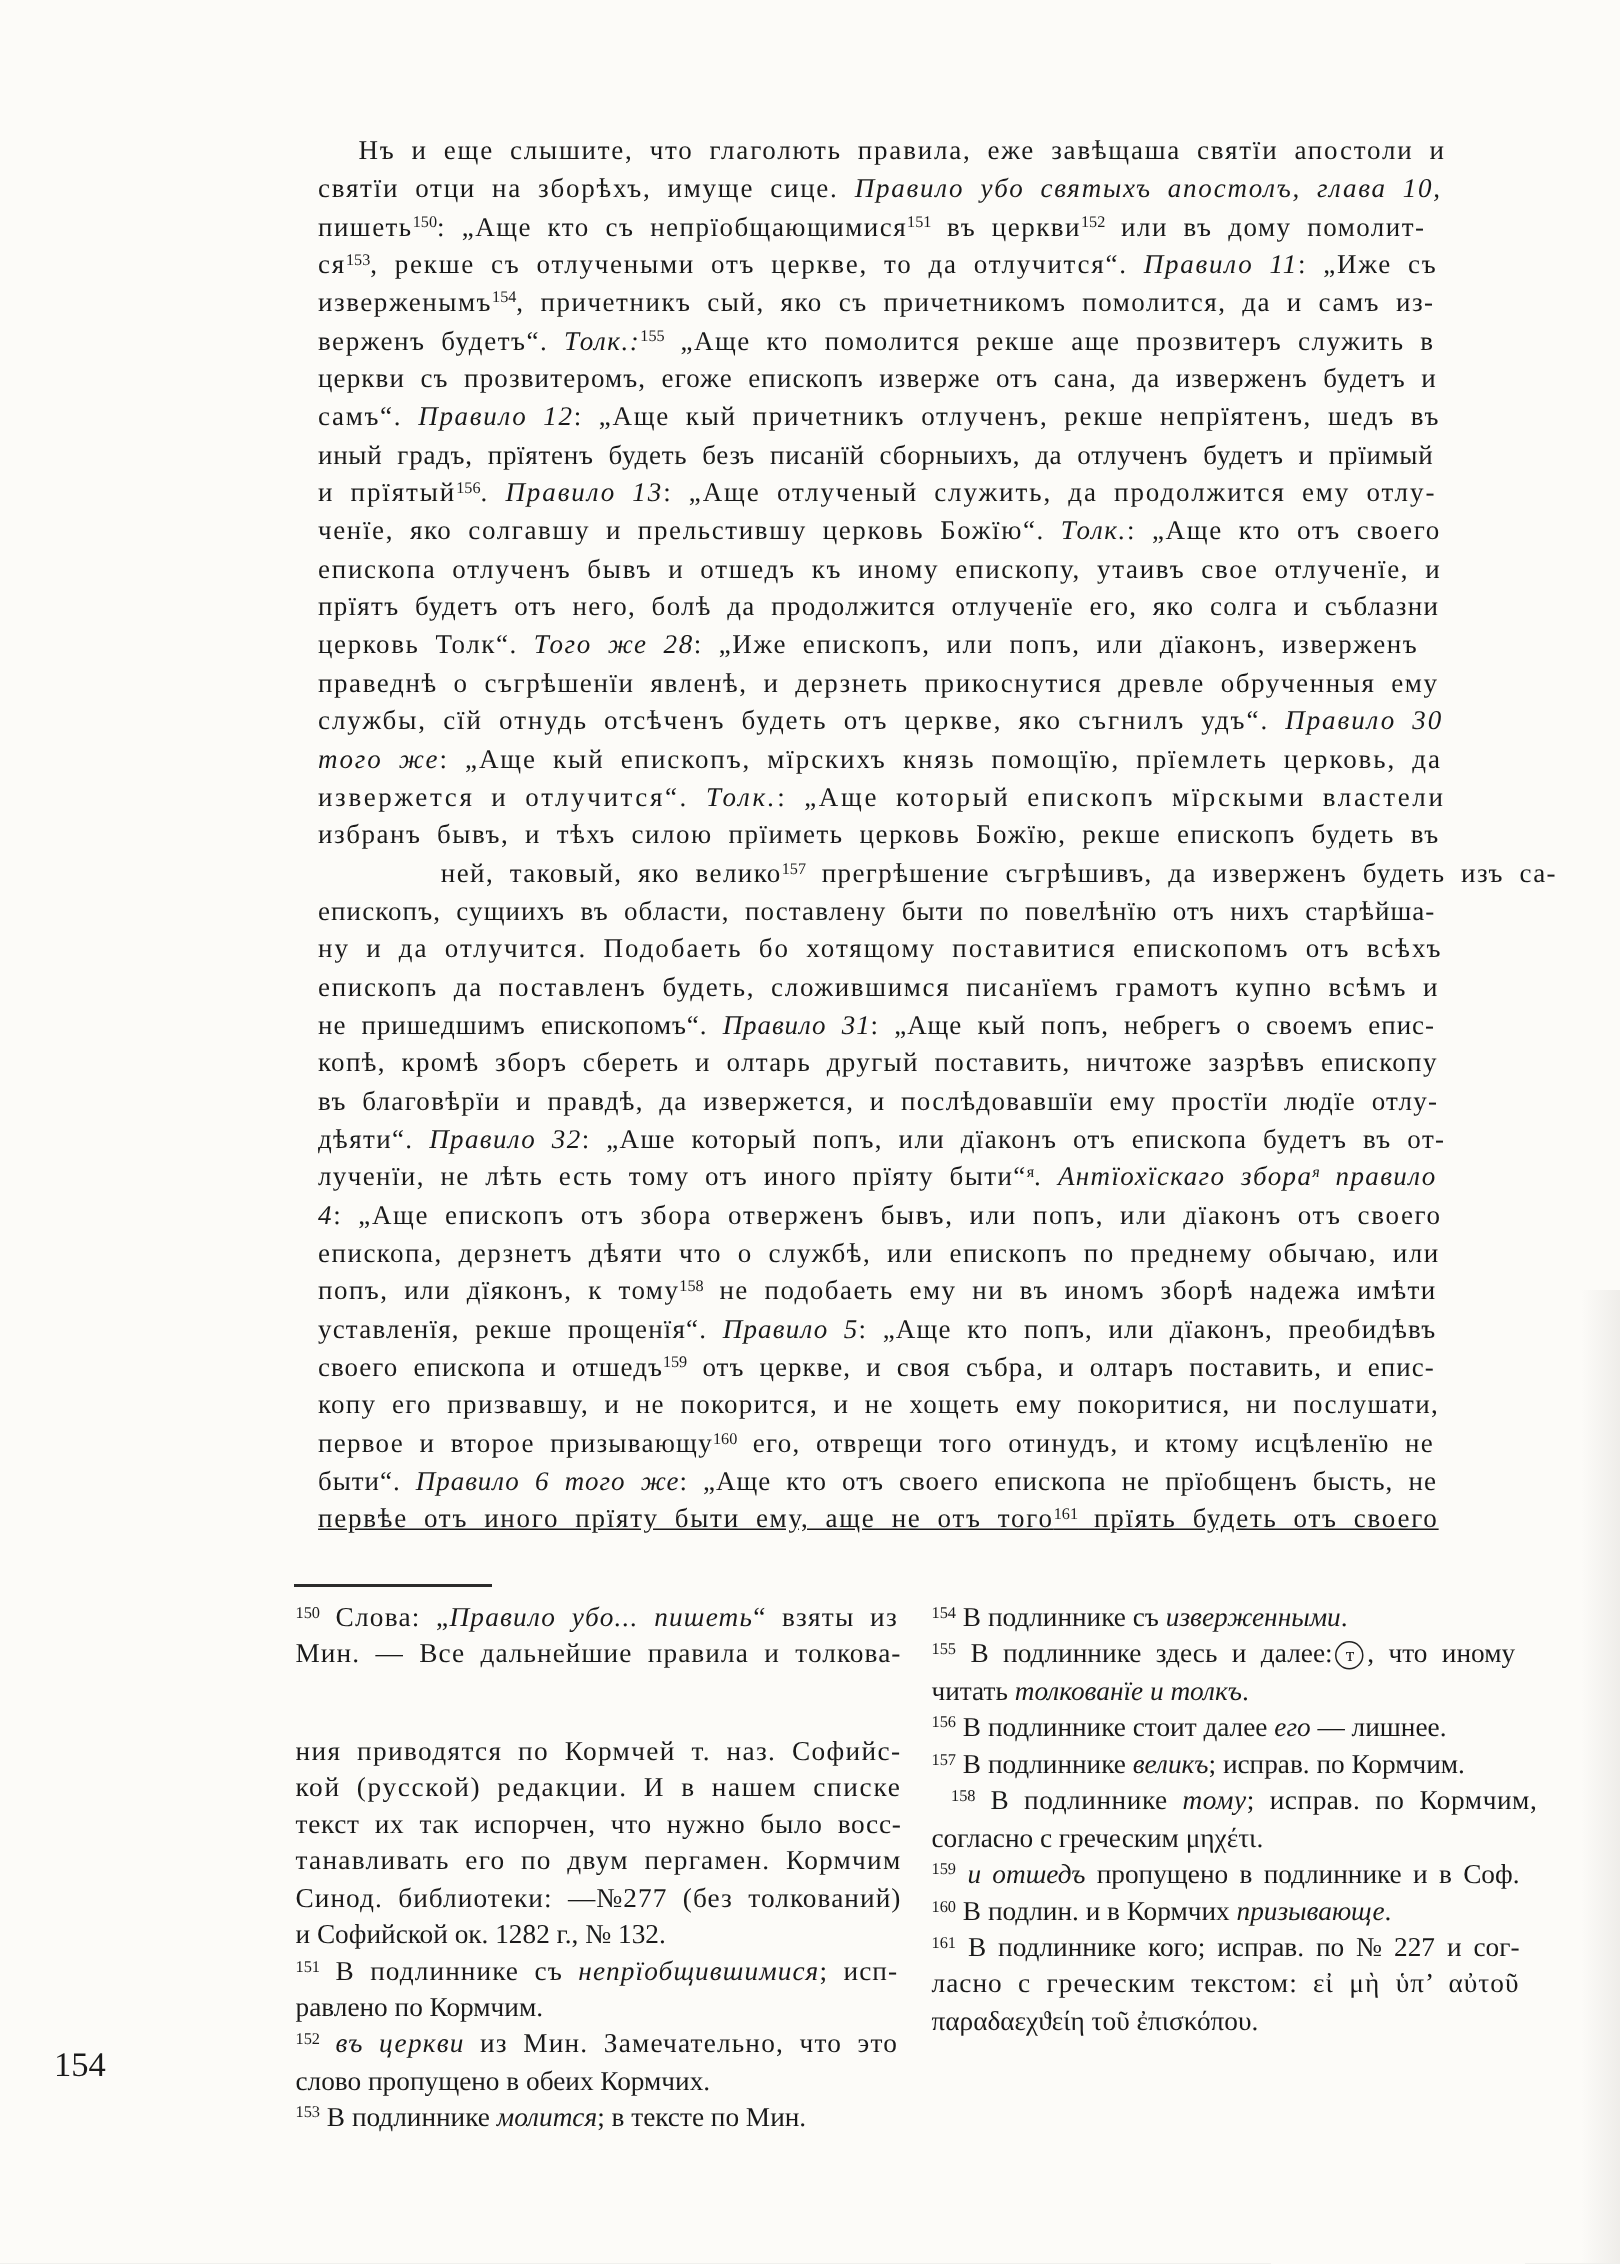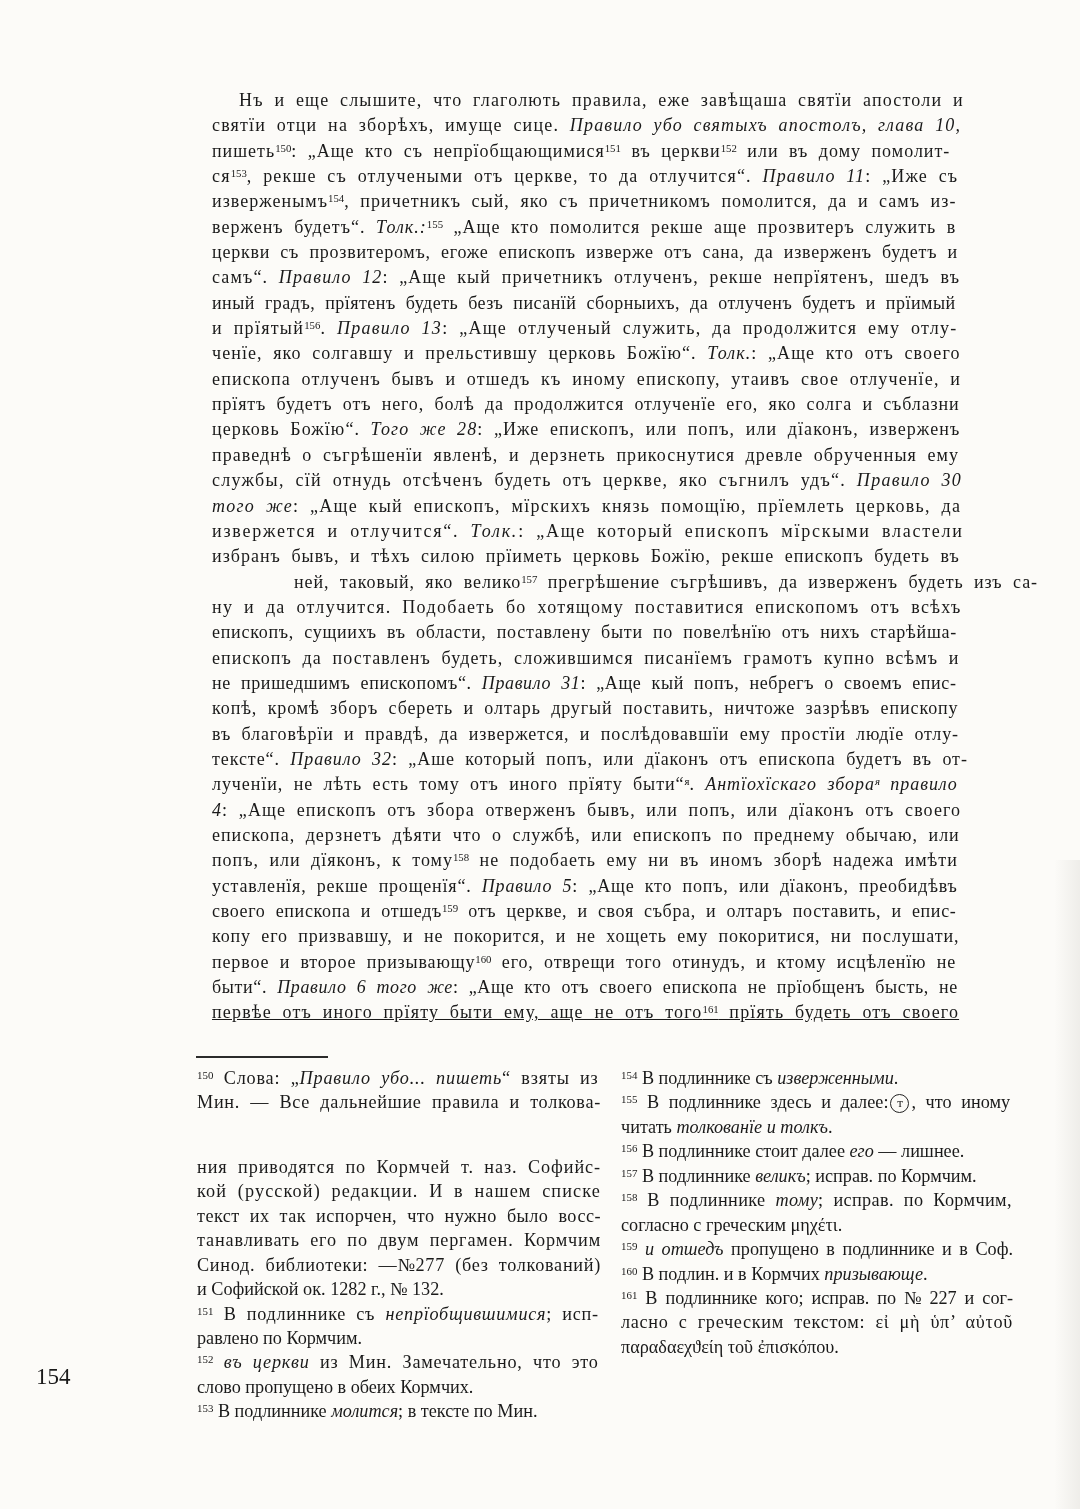--- a/index.html
+++ b/index.html
@@ -40,34 +40,34 @@
       <div class="tline" style="display: block; letter-spacing: 1.176px; word-spacing: 5px;"><span>ся</span><sup>153</sup><span>, рекше съ отлучеными отъ церкве, то да отлучится“. </span><span class="it">Правило 11</span><span>: „Иже съ</span></div>
       <div class="tline" style="display: block; letter-spacing: 1.026px; word-spacing: 5px;"><span>изверженымъ</span><sup>154</sup><span>, причетникъ сый, яко съ причетникомъ помолится, да и самъ из-</span></div>
       <div class="tline" style="display: block; letter-spacing: 1.022px; word-spacing: 5px;"><span>верженъ будетъ“. </span><span class="it">Толк.:</span><sup>155</sup><span> „Аще кто помолится рекше аще прозвитеръ служить в</span></div>
       <div class="tline" style="display: block; letter-spacing: 0.758px; word-spacing: 5px;"><span>церкви съ прозвитеромъ, егоже епископъ изверже отъ сана, да изверженъ будетъ и</span></div>
       <div class="tline" style="display: block; letter-spacing: 1.129px; word-spacing: 5px;"><span>самъ“. </span><span class="it">Правило 12</span><span>: „Аще кый причетникъ отлученъ, рекше непрїятенъ, шедъ въ</span></div>
       <div class="tline" style="display: block; letter-spacing: 0.484px; word-spacing: 5px;"><span>иный градъ, прїятенъ будеть безъ писанїй сборныихъ, да отлученъ будетъ и прїимый</span></div>
       <div class="tline" style="display: block; letter-spacing: 1.28px; word-spacing: 5px;"><span>и прїятый</span><sup>156</sup><span>. </span><span class="it">Правило 13</span><span>: „Аще отлученый служить, да продолжится ему отлу-</span></div>
       <div class="tline" style="display: block; letter-spacing: 1.085px; word-spacing: 5px;"><span>ченїе, яко солгавшу и прельстившу церковь Божїю“. </span><span class="it">Толк.</span><span>: „Аще кто отъ своего</span></div>
       <div class="tline" style="display: block; letter-spacing: 1.151px; word-spacing: 5px;"><span>епископа отлученъ бывъ и отшедъ къ иному епископу, утаивъ свое отлученїе, и</span></div>
       <div class="tline" style="display: block; letter-spacing: 0.861px; word-spacing: 5px;"><span>прїятъ будетъ отъ него, болѣ да продолжится отлученїе его, яко солга и съблазни</span></div>
-      <div class="tline" style="display: block; letter-spacing: 1.074px; word-spacing: 5px;"><span>церковь Божїю“. </span><span class="it">Того же 28</span><span>: „Иже епископъ, или попъ, или дїаконъ, изверженъ</span></div>
+      <div class="tline" style="display: block; letter-spacing: 1.074px; word-spacing: 5px;"><span>церковь Толк“. </span><span class="it">Того же 28</span><span>: „Иже епископъ, или попъ, или дїаконъ, изверженъ</span></div>
       <div class="tline" style="display: block; letter-spacing: 1.055px; word-spacing: 5px;"><span>праведнѣ о съгрѣшенїи явленѣ, и дерзнеть прикоснутися древле обрученныя ему</span></div>
       <div class="tline" style="display: block; letter-spacing: 1.285px; word-spacing: 5px;"><span>службы, сїй отнудь отсѣченъ будеть отъ церкве, яко съгнилъ удъ“. </span><span class="it">Правило 30</span></div>
       <div class="tline" style="display: block; letter-spacing: 1.276px; word-spacing: 5px;"><span class="it">того же</span><span>: „Аще кый епископъ, мїрскихъ князь помощїю, прїемлеть церковь, да</span></div>
       <div class="tline" style="display: block; letter-spacing: 1.764px; word-spacing: 5px;"><span>извержется и отлучится“. </span><span class="it">Толк.</span><span>: „Аще который епископъ мїрскыми властели</span></div>
       <div class="tline" style="display: block; letter-spacing: 1.01px; word-spacing: 5px;"><span>избранъ бывъ, и тѣхъ силою прїиметь церковь Божїю, рекше епископъ будеть въ</span></div>
       <div class="tline" style="display: block; letter-spacing: 0.933px; word-spacing: 5px; text-align: right;"><span>ней, таковый, яко велико</span><sup>157</sup><span> прегрѣшение съгрѣшивъ, да изверженъ будеть изъ са-</span></div>
+      <div class="tline" style="display: block; letter-spacing: 0.721px; word-spacing: 5px;"><span>епископъ, сущиихъ въ области, поставлену быти по повелѣнїю отъ нихъ старѣйша-</span></div>
       <div class="tline" style="display: block; letter-spacing: 1.325px; word-spacing: 5px;"><span>ну и да отлучится. Подобаеть бо хотящому поставитися епископомъ отъ всѣхъ</span></div>
-      <div class="tline" style="display: block; letter-spacing: 0.721px; word-spacing: 5px;"><span>епископъ, сущиихъ въ области, поставлену быти по повелѣнїю отъ нихъ старѣйша-</span></div>
       <div class="tline" style="display: block; letter-spacing: 1.114px; word-spacing: 5px;"><span>епископъ да поставленъ будеть, сложившимся писанїемъ грамотъ купно всѣмъ и</span></div>
       <div class="tline" style="display: block; letter-spacing: 0.624px; word-spacing: 5px;"><span>не пришедшимъ епископомъ“. </span><span class="it">Правило 31</span><span>: „Аще кый попъ, небрегъ о своемъ епис-</span></div>
       <div class="tline" style="display: block; letter-spacing: 0.898px; word-spacing: 5px;"><span>копѣ, кромѣ зборъ сбереть и олтарь другый поставить, ничтоже зазрѣвъ епископу</span></div>
       <div class="tline" style="display: block; letter-spacing: 0.87px; word-spacing: 5px;"><span>въ благовѣрїи и правдѣ, да извержется, и послѣдовавшїи ему простїи людїе отлу-</span></div>
-      <div class="tline" style="display: block; letter-spacing: 0.925px; word-spacing: 5px;"><span>тексте“. </span><span class="it">Правило 32</span><span>: „Аше который попъ, или дїаконъ отъ епископа будетъ въ от-</span></div>
+      <div class="tline" style="display: block; letter-spacing: 0.925px; word-spacing: 5px;"><span>дѣяти“. </span><span class="it">Правило 32</span><span>: „Аше который попъ, или дїаконъ отъ епископа будетъ въ от-</span></div>
       <div class="tline" style="display: block; letter-spacing: 0.93px; word-spacing: 5px;"><span>лученїи, не лѣть есть тому отъ иного прїяту быти“</span><sup>я</sup><span>. </span><span class="it">Антїохїскаго збора</span><sup class="it">я</sup><span class="it"> правило</span></div>
       <div class="tline" style="display: block; letter-spacing: 1.106px; word-spacing: 5px;"><span class="it">4</span><span>: „Аще епископъ отъ збора отверженъ бывъ, или попъ, или дїаконъ отъ своего</span></div>
       <div class="tline" style="display: block; letter-spacing: 1.001px; word-spacing: 5px;"><span>епископа, дерзнетъ дѣяти что о службѣ, или епископъ по преднему обычаю, или</span></div>
       <div class="tline" style="display: block; letter-spacing: 0.978px; word-spacing: 5px;"><span>попъ, или дїяконъ, к тому</span><sup>158</sup><span> не подобаеть ему ни въ иномъ зборѣ надежа имѣти</span></div>
       <div class="tline" style="display: block; letter-spacing: 0.797px; word-spacing: 5px;"><span>уставленїя, рекше прощенїя“. </span><span class="it">Правило 5</span><span>: „Аще кто попъ, или дїаконъ, преобидѣвъ</span></div>
       <div class="tline" style="display: block; letter-spacing: 0.662px; word-spacing: 5px;"><span>своего епископа и отшедъ</span><sup>159</sup><span> отъ церкве, и своя събра, и олтаръ поставить, и епис-</span></div>
       <div class="tline" style="display: block; letter-spacing: 0.872px; word-spacing: 5px;"><span>копу его призвавшу, и не покорится, и не хощеть ему покоритися, ни послушати,</span></div>
       <div class="tline" style="display: block; letter-spacing: 0.848px; word-spacing: 5px;"><span>первое и второе призывающу</span><sup>160</sup><span> его, отврещи того отинудъ, и ктому исцѣленїю не</span></div>
       <div class="tline" style="display: block; letter-spacing: 0.636px; word-spacing: 5px;"><span>быти“. </span><span class="it">Правило 6 того же</span><span>: „Аще кто отъ своего епископа не прїобщенъ бысть, не</span></div>
       <div class="tline" style="display: block; letter-spacing: 1.176px; word-spacing: 5px; text-decoration: underline;"><span>первѣе отъ иного прїяту быти ему, аще не отъ того</span><sup>161</sup><span> прїять будеть отъ своего</span></div>
@@ -87,21 +87,21 @@
       <div class="tline" style="display: block; letter-spacing: 0.791px; word-spacing: 5px;"><sup>152</sup><span> </span><span class="it">въ церкви</span><span> из Мин. Замечательно, что это</span></div>
       <div class="tline"><span>слово пропущено в обеих Кормчих.</span></div>
       <div class="tline"><sup>153</sup><span> В подлиннике </span><span class="it">молится</span><span>; в тексте по Мин.</span></div>
     </div>
   <div class="fn-col fn-right">
       <div class="tline"><sup>154</sup><span> В подлиннике съ </span><span class="it">изверженными</span><span>.</span></div>
       <div class="tline" style="display: block; letter-spacing: 0.026px; word-spacing: 5px;"><sup>155</sup><span> В подлиннике здесь и далее:</span><span class="circ">т</span><span>, что иному</span></div>
       <div class="tline"><span>читать </span><span class="it">толкованїе и толкъ</span><span>.</span></div>
       <div class="tline"><sup>156</sup><span> В подлиннике стоит далее </span><span class="it">его</span><span> — лишнее.</span></div>
       <div class="tline"><sup>157</sup><span> В подлиннике </span><span class="it">великъ</span><span>; исправ. по Кормчим.</span></div>
-      <div class="tline" style="display: block; letter-spacing: 0.373px; word-spacing: 5px;"><sup>158</sup><span> В подлиннике </span><span class="it">тому</span><span>; исправ. по Кормчим,</span></div>
+      <div class="tline" style="display: block; letter-spacing: 0.373px; word-spacing: 5px; margin-left: 13px;"><sup>158</sup><span> В подлиннике </span><span class="it">тому</span><span>; исправ. по Кормчим,</span></div>
       <div class="tline"><span>согласно с греческим μηχέτι.</span></div>
       <div class="tline" style="display: block; word-spacing: 3.006px;"><sup>159</sup><span> </span><span class="it">и отшедъ</span><span> пропущено в подлиннике и в Соф.</span></div>
       <div class="tline"><sup>160</sup><span> В подлин. и в Кормчих </span><span class="it">призывающе</span><span>.</span></div>
       <div class="tline" style="display: block; word-spacing: 3.41px;"><sup>161</sup><span> В подлиннике кого; исправ. по № 227 и сог-</span></div>
       <div class="tline" style="display: block; letter-spacing: 0.689px; word-spacing: 5px;"><span>ласно с греческим текстом: εἰ μὴ ὑπ’ αὐτοῦ</span></div>
       <div class="tline"><span>παραδαεχϑείη τοῦ ἐπισκόπου.</span></div>
     </div>
   <div class="page-number">154</div>
   <div class="scan-shadow"></div>
 </div>

